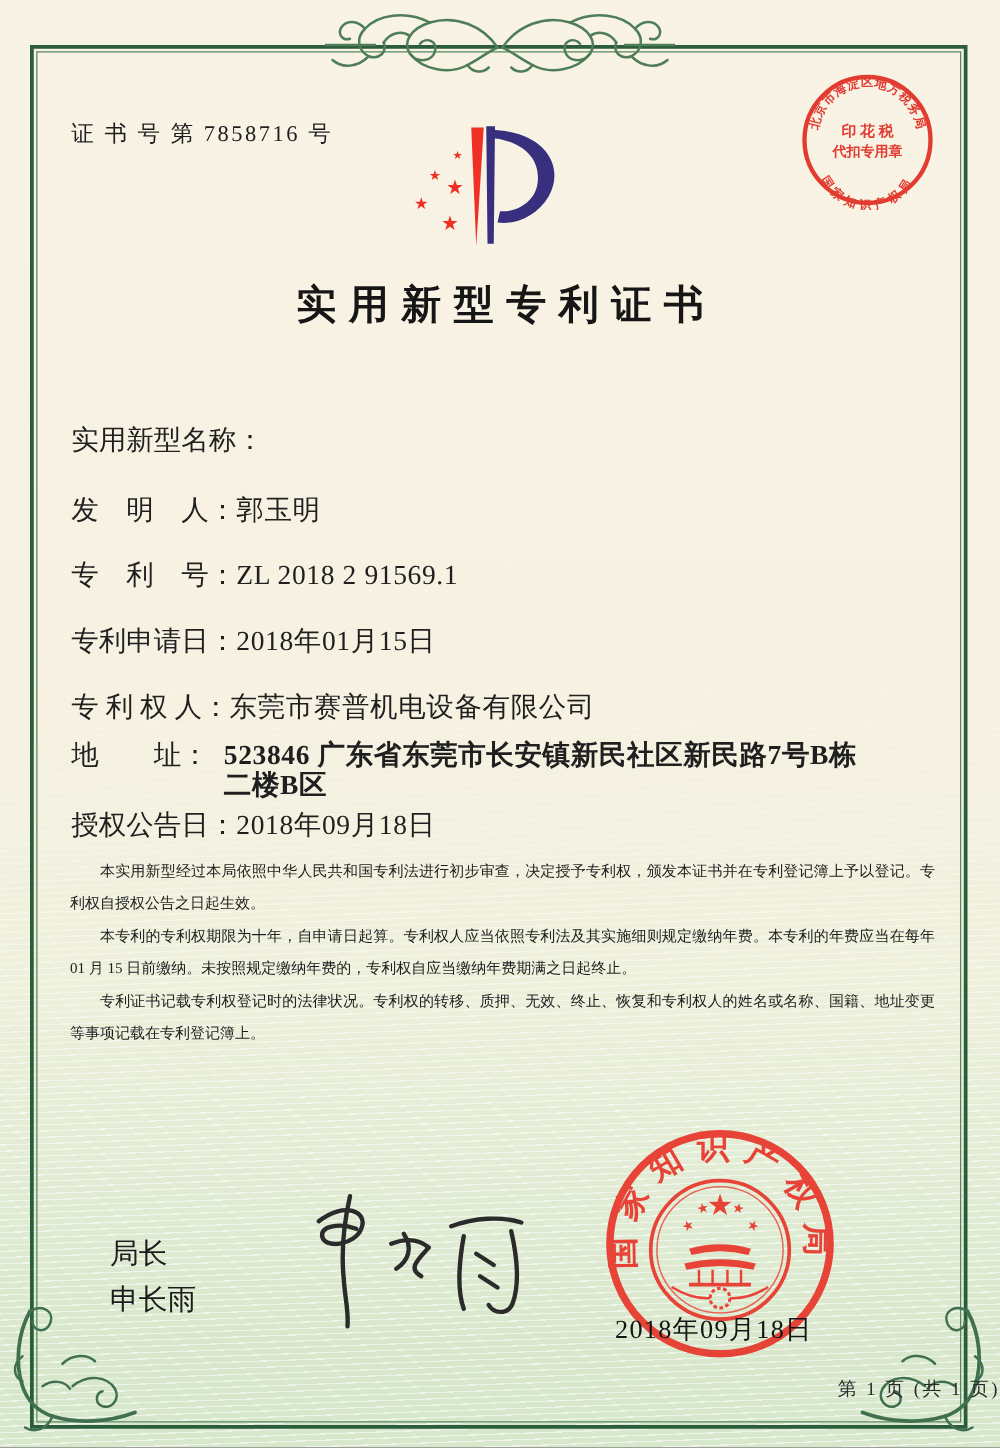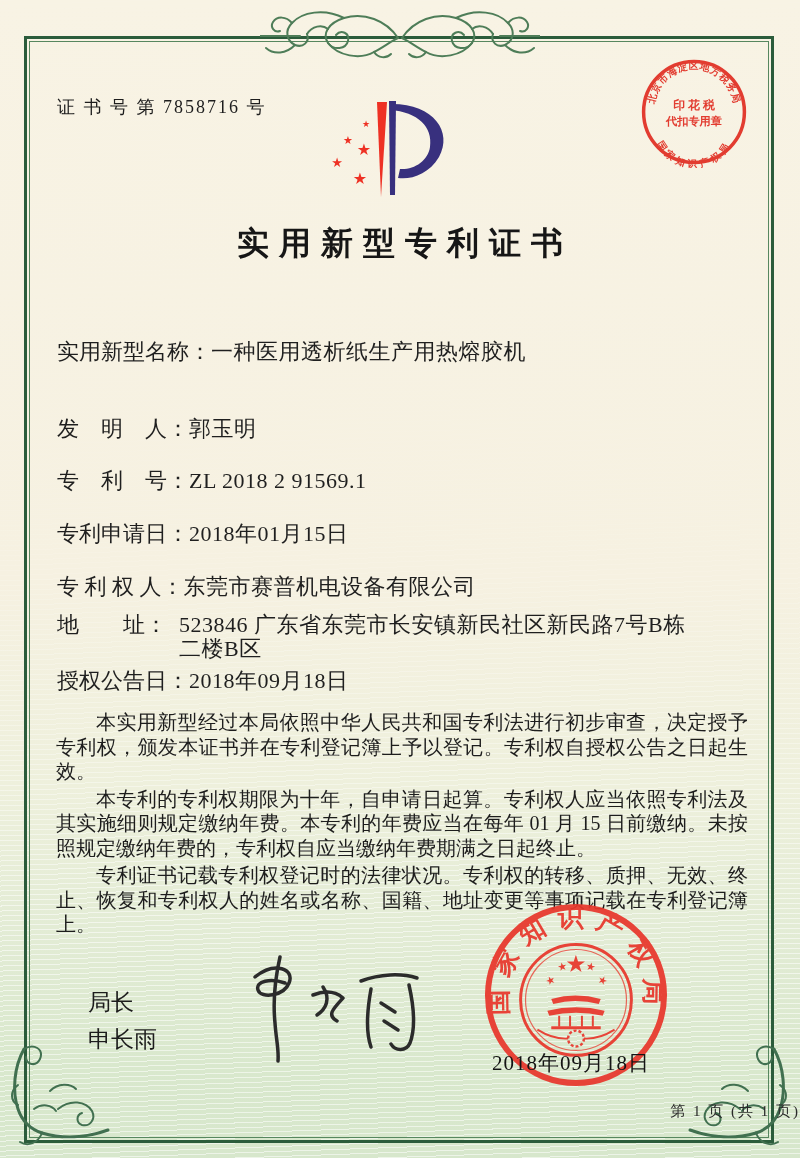--- a/index.html
+++ b/index.html
@@ -29,26 +29,26 @@
   .tax-stamp{position:absolute;left:638px;top:56px;z-index:4;}
   .logo{position:absolute;left:330px;top:99px;z-index:3;}
   .title{
     position:absolute;left:0;right:0;top:222px;z-index:3;margin:0;text-align:center;
     font-size:32px;font-weight:bold;letter-spacing:10px;color:#161616;text-indent:10px;
   }
   .fields{position:absolute;left:57px;right:58px;top:340px;z-index:3;font-size:22px;line-height:24px;color:#1f1f1f;}
   .frow{display:flex;align-items:flex-start;}
   .frow .lbl{flex:0 0 122px;white-space:nowrap;}
   .frow .val{flex:1;letter-spacing:.5px;}
-  .r2{margin-top:53px}.r3{margin-top:28px}.r4{margin-top:29px}.r5{margin-top:29px}.r6{margin-top:14px}
-  .r6 .val{max-width:522px;}
+  .r2{margin-top:32px}.r3{margin-top:28px}.r4{margin-top:29px}.r5{margin-top:29px}.r6{margin-top:14px}
+  .r6 .val{max-width:522px;font-weight:bold;}
   .r7{margin-top:8px;position:relative;}
   .grant-no{position:absolute;left:392px;top:0;display:flex;}
   .grant-no .lbl{flex:0 0 auto;margin-right:6px;}
-  .paras{position:absolute;left:56px;width:692px;top:710px;z-index:3;font-size:20px;line-height:24.5px;text-align:justify;color:#1d1d1d;}
+  .paras{position:absolute;left:56px;width:692px;top:685px;z-index:3;font-size:12px;line-height:24.5px;text-align:justify;color:#1d1d1d;}
   .paras p{margin:0 0 3px 0;text-indent:2em;}
   .sig-block{position:absolute;left:88px;top:984px;z-index:3;font-size:23px;line-height:37px;color:#1c1c1c;}
   .signature{position:absolute;left:195px;top:945px;z-index:3;}
   .big-seal{position:absolute;left:482px;top:901px;z-index:4;opacity:.93;}
   .seal-date{position:absolute;left:492px;top:1049px;z-index:5;font-size:21px;letter-spacing:1px;color:#141414;}
   .footer{position:absolute;left:0;right:0;top:1102px;z-index:3;text-align:right;font-size:15px;letter-spacing:2px;color:#2a2a2a;}
   svg text{font-family:"Liberation Serif","DejaVu Serif",serif;}
 </style>
 </head>
 <body>
@@ -133,21 +133,20 @@
       <path d="M59,2 L66,2 L65,96 L60,96 Z"></path>
       <path d="M62,5 C104,5 123,33 109,58 C99,75 81,81 68,79 L70,70 C84,71 98,62 100,48 C103,28 88,13 60,11 Z"></path>
     </g>
   </svg>
 
   <h1 class="title">实用新型专利证书</h1>
 
   <div class="fields">
     <div class="frow r1">
       <span class="lbl">实用新型名称：</span>
-      <span class="val">一种医用透析纸生产用热熔胶机</span>
     </div>
     <div class="frow r2">
       <span class="lbl">发　明　人：</span>
       <span class="val">郭玉明</span>
     </div>
     <div class="frow r3">
       <span class="lbl">专　利　号：</span>
       <span class="val">ZL 2018 2 91569.1</span>
     </div>
     <div class="frow r4">

